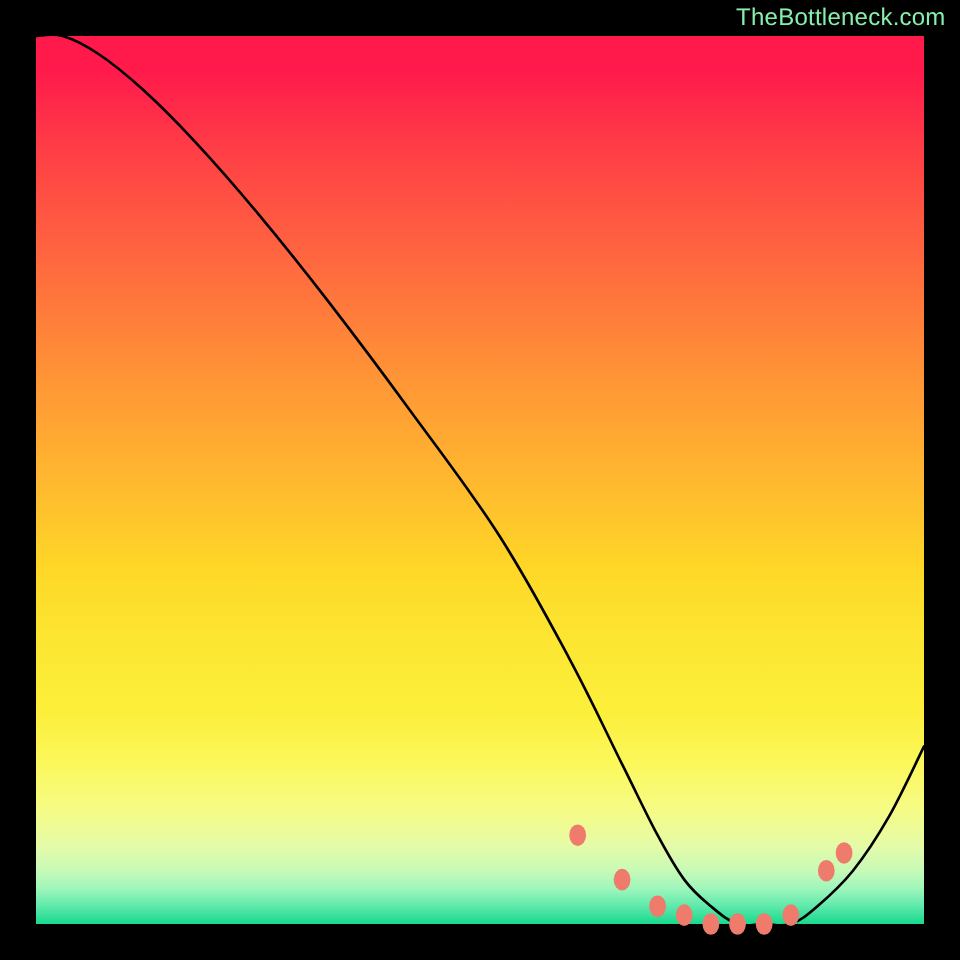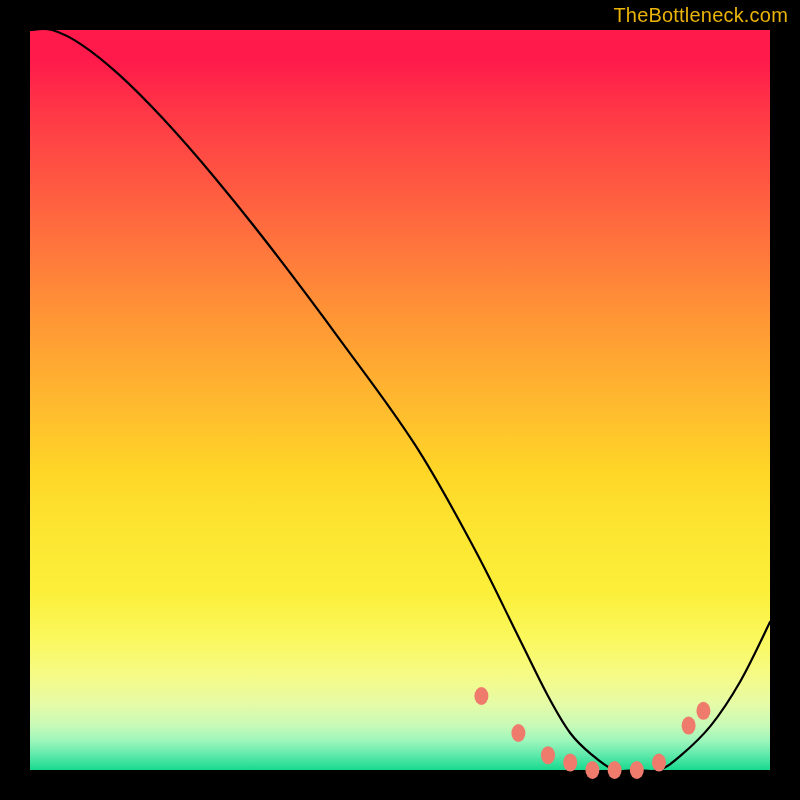--- a/index.html
+++ b/index.html
@@ -8,21 +8,21 @@
     width: 800px;
     height: 800px;
     background: #000000;
     overflow: hidden;
     font-family: Arial, Helvetica, sans-serif;
   }
   .attribution {
     position: absolute;
     top: 4px;
     right: 12px;
-    color: #eab308;
+    color: #86efac;
     font-size: 20px;
     font-weight: 400;
     letter-spacing: 0.2px;
   }
   .plot-area {
     position: absolute;
     left: 30px;
     top: 30px;
     width: 740px;
     height: 740px;

